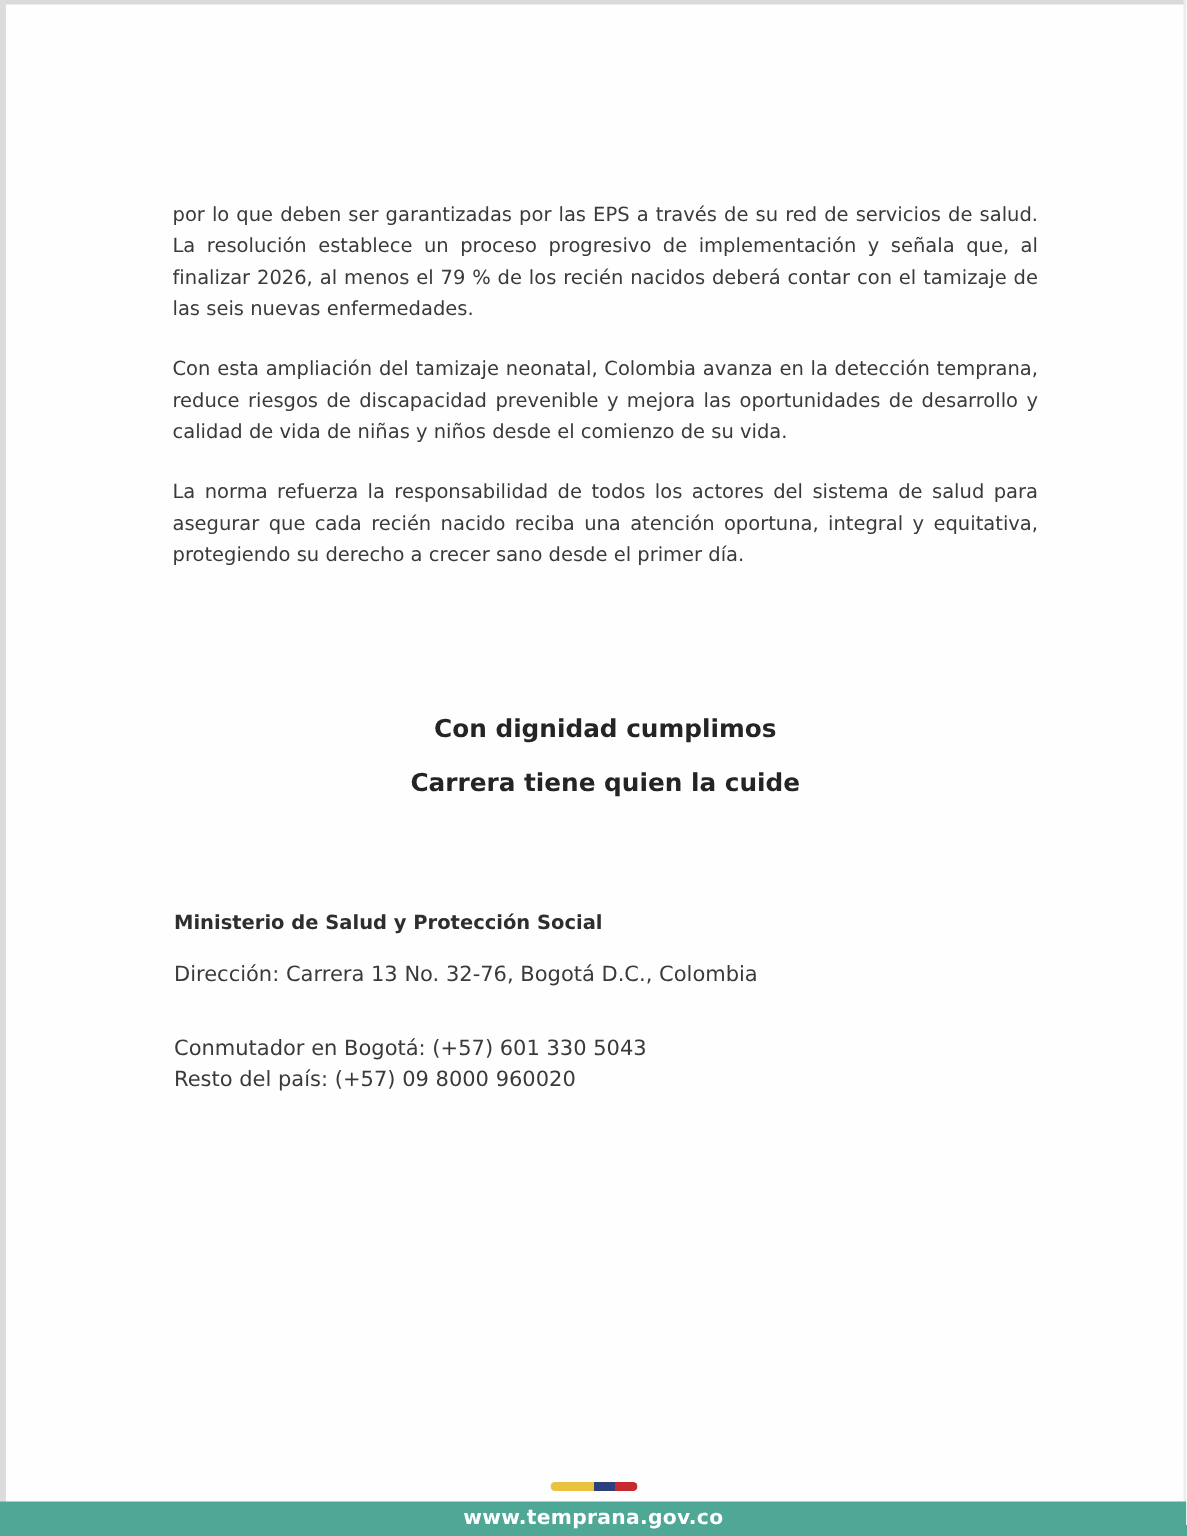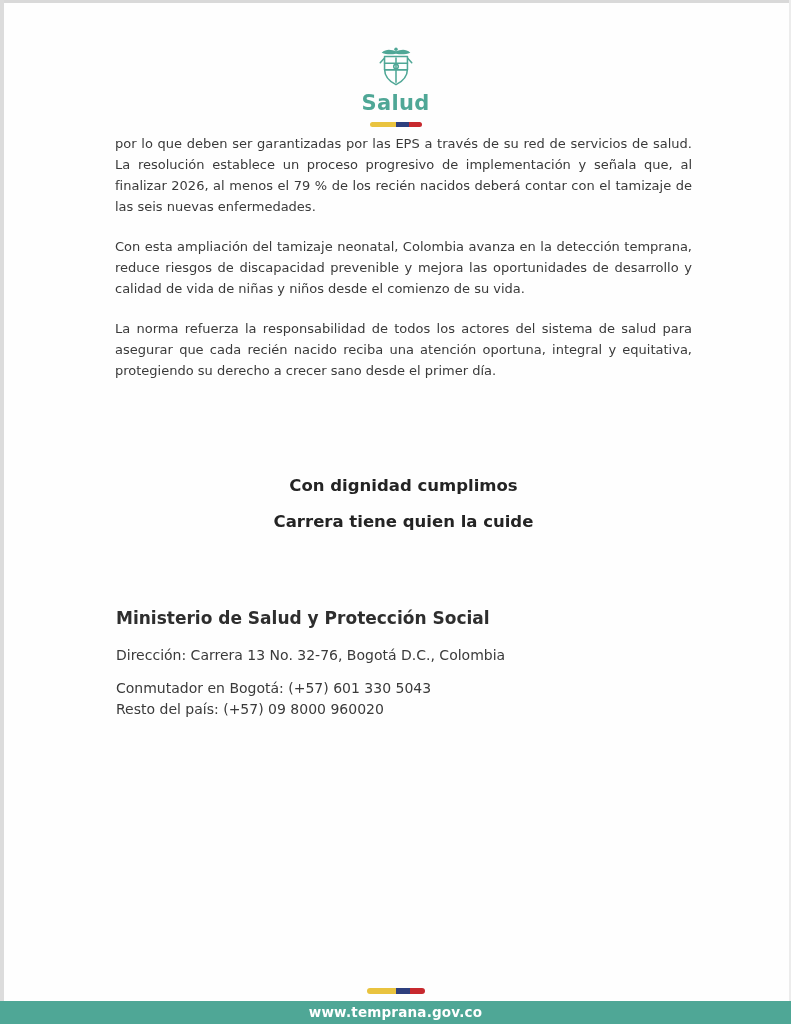--- a/index.html
+++ b/index.html
@@ -46,62 +46,42 @@
     margin-bottom:19px;
   }
 
   
   .slogans{position:absolute;top:476px;left:115px;width:577px;text-align:center;}
   .slogan{font-size:16.5px;font-weight:bold;color:#242424;}
   .slogan + .slogan{margin-top:17px;}
 
   
   .contact{position:absolute;top:608px;left:116px;width:560px;}
-  .contact .org{font-size:17px;font-weight:bold;color:#2e2e2e;margin-bottom:17px;}
+  .contact .org{font-size:13px;font-weight:bold;color:#2e2e2e;margin-bottom:17px;}
   .contact .line{font-size:14px;line-height:21px;color:var(--ink);}
-  .contact .address{margin-bottom:12px;}
+  .contact .address{margin-bottom:28px;}
 
   
   .footer-flag{position:absolute;left:50%;transform:translateX(-50%);bottom:30px;width:58px;height:6px;margin:0;}
   .footer-bar{
     position:absolute;left:0;right:0;bottom:0;height:23px;
     background:var(--teal);
     color:#fff;text-align:center;
     font-size:13.5px;font-weight:600;line-height:23px;letter-spacing:.2px;
   }
 </style>
 </head>
 <body>
 
 <div class="page">
 
   <div class="edge edge-top"></div>
   <div class="edge edge-left"></div>
   <div class="edge edge-right"></div>
 
-  <header class="logo-block">
-    <svg class="emblem" width="46" height="42" viewBox="0 0 46 44" fill="none" stroke="#4fa796" stroke-width="1.6" stroke-linecap="round" stroke-linejoin="round">
-
-      <path d="M8,7 C13,2 19,4 23,5.5 C27,4 33,2 38,7 C33,9 28,9 23,8 C18,9 13,9 8,7 Z" fill="#4fa796" stroke="none"></path>
-      <circle cx="23" cy="3.5" r="1.8" fill="#4fa796" stroke="none"></circle>
-
-      <path d="M10.5,13 L6.5,17.5 M35.5,13 L39.5,17.5"></path>
-
-      <path d="M11,11 H35 V24 C35,32 29,37.5 23,40.5 C17,37.5 11,32 11,24 Z"></path>
-
-      <path d="M11,18 H35 M11,25 H35 M23,12.5 V38"></path>
-      <circle cx="23" cy="21.5" r="2.4"></circle>
-    </svg>
-    <div class="wordmark">Salud</div>
-    <div class="flag-stripe">
-      <span class="fy"></span>
-        <span class="fb"></span>
-        <span class="fr"></span>
-    </div>
-  </header>
 
   <main class="body-text">
     <p>por lo que deben ser garantizadas por las EPS a través de su red de servicios de salud. La resolución establece un proceso progresivo de implementación y señala que, al finalizar 2026, al menos el 79 % de los recién nacidos deberá contar con el tamizaje de las seis nuevas enfermedades.</p>
     <p>Con esta ampliación del tamizaje neonatal, Colombia avanza en la detección temprana, reduce riesgos de discapacidad prevenible y mejora las oportunidades de desarrollo y calidad de vida de niñas y niños desde el comienzo de su vida.</p>
     <p>La norma refuerza la responsabilidad de todos los actores del sistema de salud para asegurar que cada recién nacido reciba una atención oportuna, integral y equitativa, protegiendo su derecho a crecer sano desde el primer día.</p>
   </main>
 
   <section class="slogans">
     <div class="slogan">Con dignidad cumplimos</div>
     <div class="slogan">Carrera tiene quien la cuide</div>

